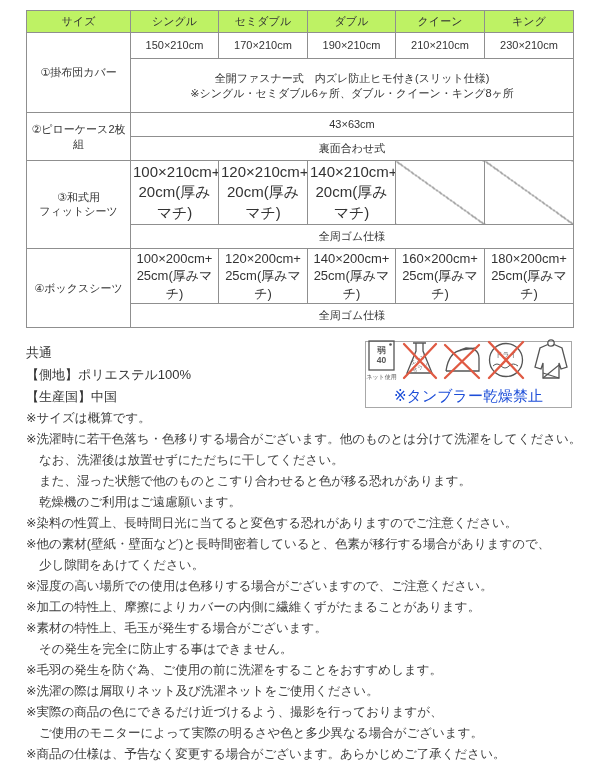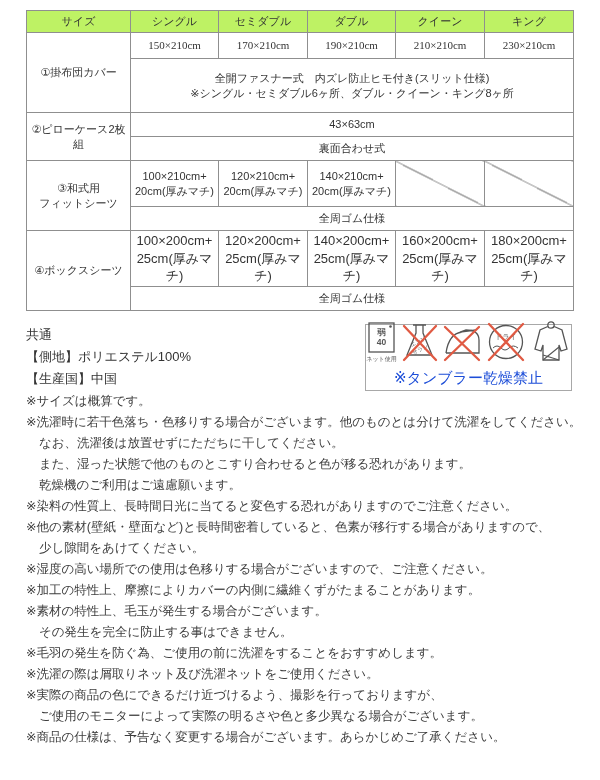--- a/index.html
+++ b/index.html
@@ -17,35 +17,35 @@
   }
   table.spec th,table.spec td{
     border:1px solid #8f8f8f;text-align:center;vertical-align:middle;
     padding:1px 2px;font-weight:normal;line-height:1.35;
     overflow:hidden;
   }
   table.spec thead th{
     background:#bef264;height:19px;font-size:11px;color:#333;
   }
   table.spec th.rowlabel{font-weight:normal;font-size:11px;background:#fff;}
-  tr.r-size td{height:23px;font-family:Liberation Serif, serif;}
+  tr.r-size td{height:23px;}
   tr.r-desc td{height:51px;font-size:11px;}
   tr.r-pillow td{height:21px;}
   tr.r-note td{height:21px;}
-  tr.r-fit td{height:43px;font-size:11px;}
+  tr.r-fit td{height:43px;font-size:15px;}
   tr.r-box td{height:32px;font-size:13px;}
   td.na{
     background-image:linear-gradient(to top right,
       transparent calc(50% - 0.6px),#8f8f8f calc(50% - 0.6px),
       #8f8f8f calc(50% + 0.6px),transparent calc(50% + 0.6px));
   }
   .cell-2l span{display:block;}
 
   
-  .common{display:flex;justify-content:space-between;align-items:flex-start;
+  .common{display:flex;justify-content:space-between;align-items:center;
     margin-top:13px;width:560px;}
   .common-info{font-size:13px;line-height:22px;color:#333;}
   .care-box{
     border:1px solid #a8a8a8;background:#fff;width:205px;height:63px;
     margin-right:14px;display:flex;flex-direction:column;
     align-items:center;justify-content:center;padding:1px 0;
   }
   .care-icons{display:flex;align-items:flex-end;gap:3px;height:42px;}
   .care-note{font-size:15px;color:#1d4ed8;margin-top:1px;white-space:nowrap;}
 

